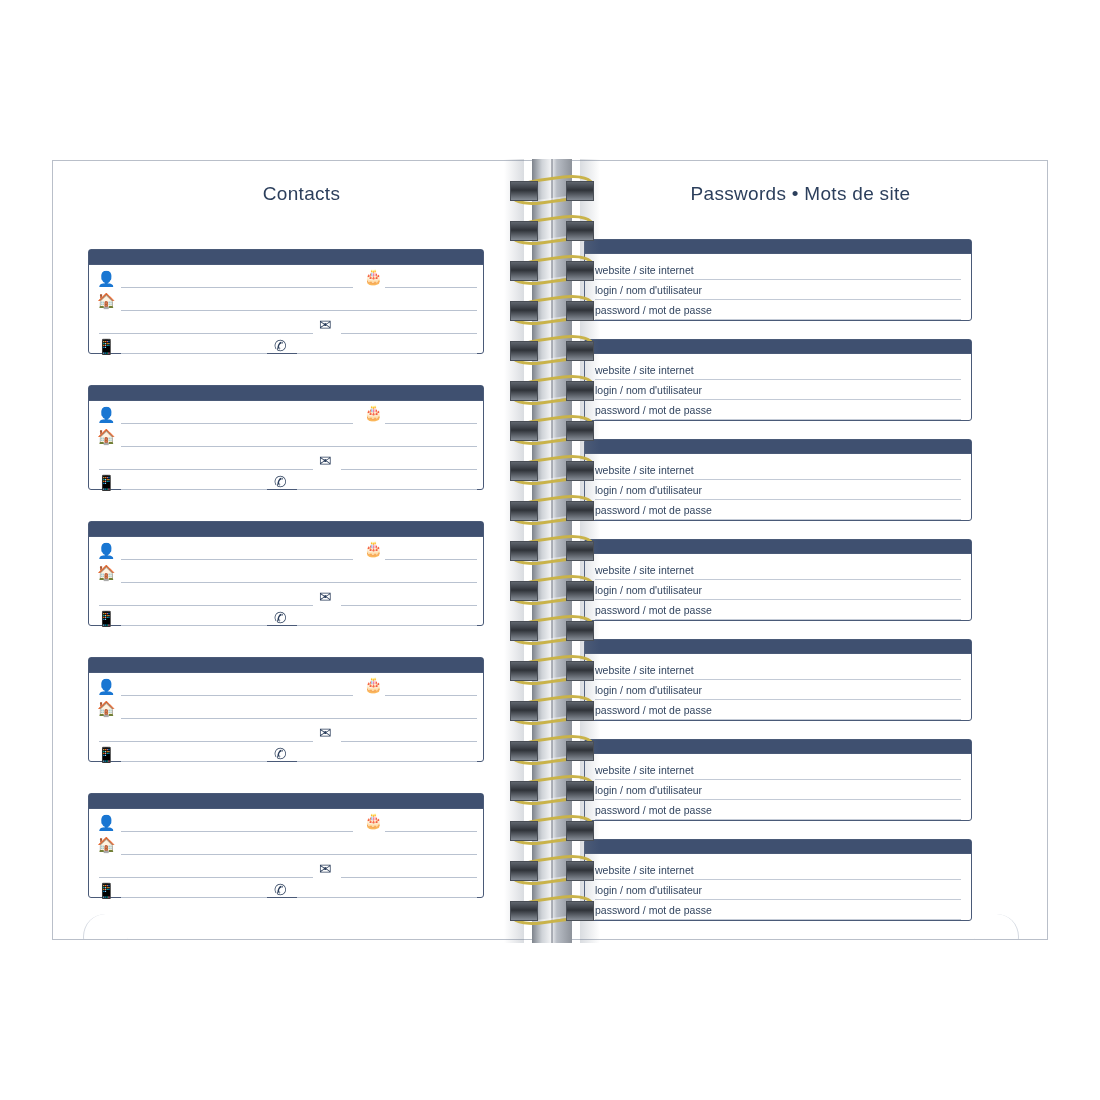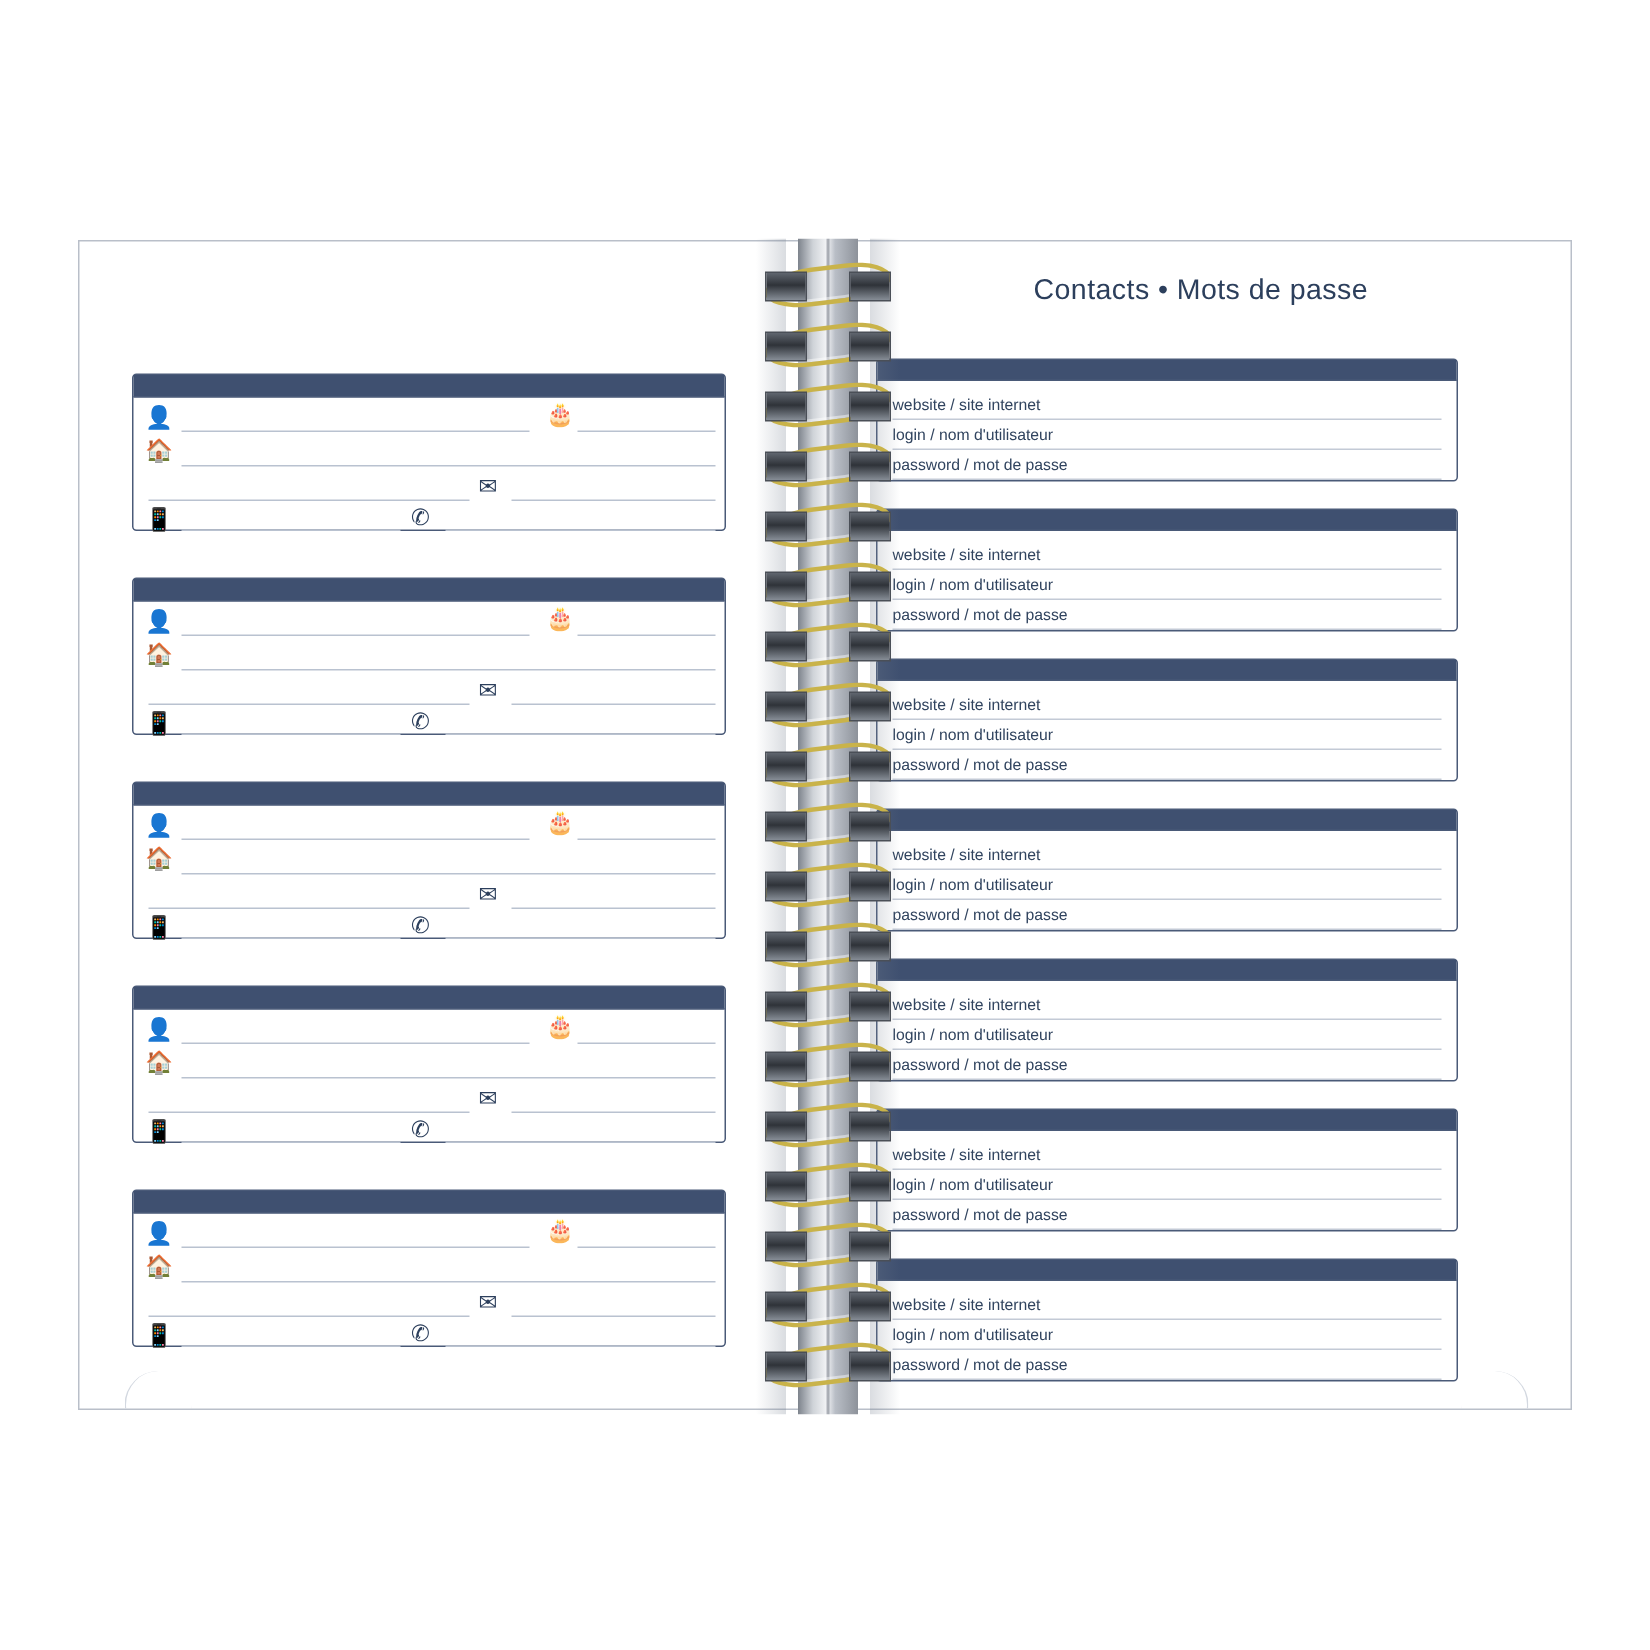--- a/index.html
+++ b/index.html
@@ -170,20 +170,21 @@
     left: 47px; top: 0; width: 2px; height: 100%;
     background: rgba(90,98,110,0.45);
   }
 </style>
 </head>
 <body>
 
 <div class="planner">
 
   <div class="page left">
+    <div class="page-title">Contacts</div>
     <div class="corner bl"></div>
 
     <div class="contact-card" style="top:88px;">
       <div class="card-header"></div>
       <div class="card-body">
         <span class="icon" style="left:8px; top:6px; font-size:15px;">👤</span>
         <span class="icon" style="left:275px; top:4px; font-size:15px;">🎂</span>
         <span class="icon" style="left:8px; top:28px; font-size:15px;">🏠</span>
         <span class="icon" style="left:230px; top:52px; font-size:15px;">✉</span>
         <span class="icon" style="left:8px; top:74px; font-size:15px;">📱</span>
@@ -269,21 +270,21 @@
         <div class="rule" style="left:32px; top:45px; width:356px;"></div>
         <div class="rule" style="left:10px; top:68px; width:214px;"></div>
         <div class="rule" style="left:252px; top:68px; width:136px;"></div>
         <div class="rule" style="left:32px; top:88px; width:146px;"></div>
         <div class="rule" style="left:208px; top:88px; width:180px;"></div>
       </div>
     </div>
   </div>
 
   <div class="page right">
-    <div class="page-title">Contacts • Mots de passe</div>
+    <div class="page-title">Passwords • Mots de site</div>
     <div class="corner br"></div>
 
     <div class="pw-card" style="top:78px;">
       <div class="pw-header"></div>
       <div class="pw-body">
         <div class="pw-line" style="top:6px;">
             <span class="pw-label">website / site internet</span>
           </div>
         <div class="pw-line" style="top:26px;">
             <span class="pw-label">login / nom d'utilisateur</span>

